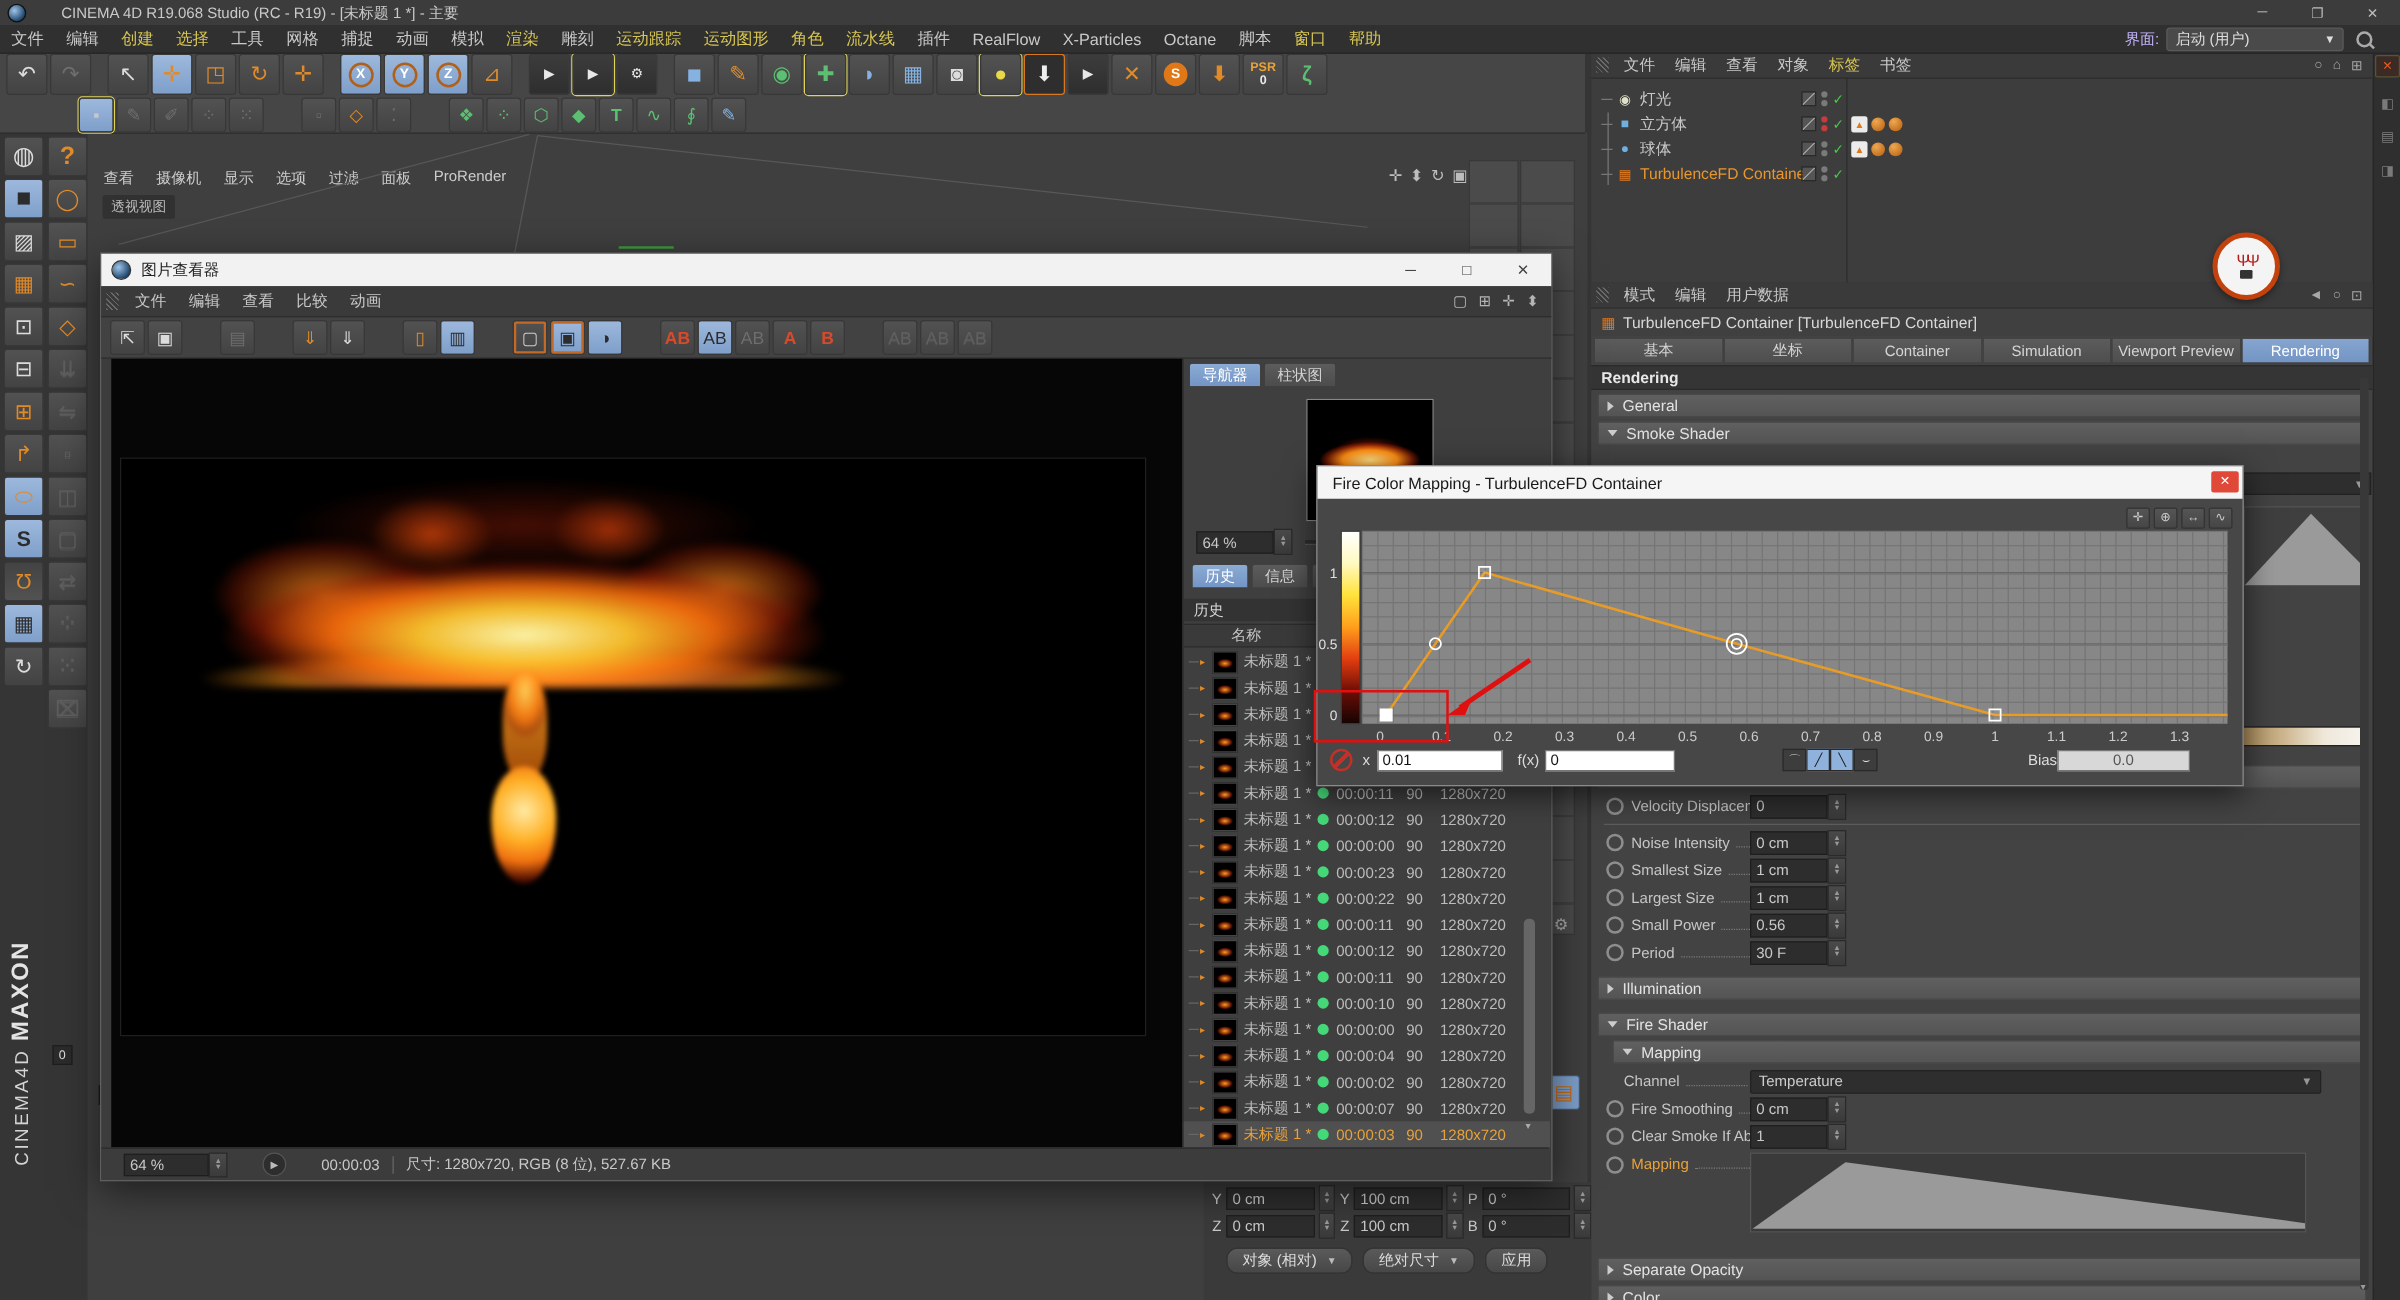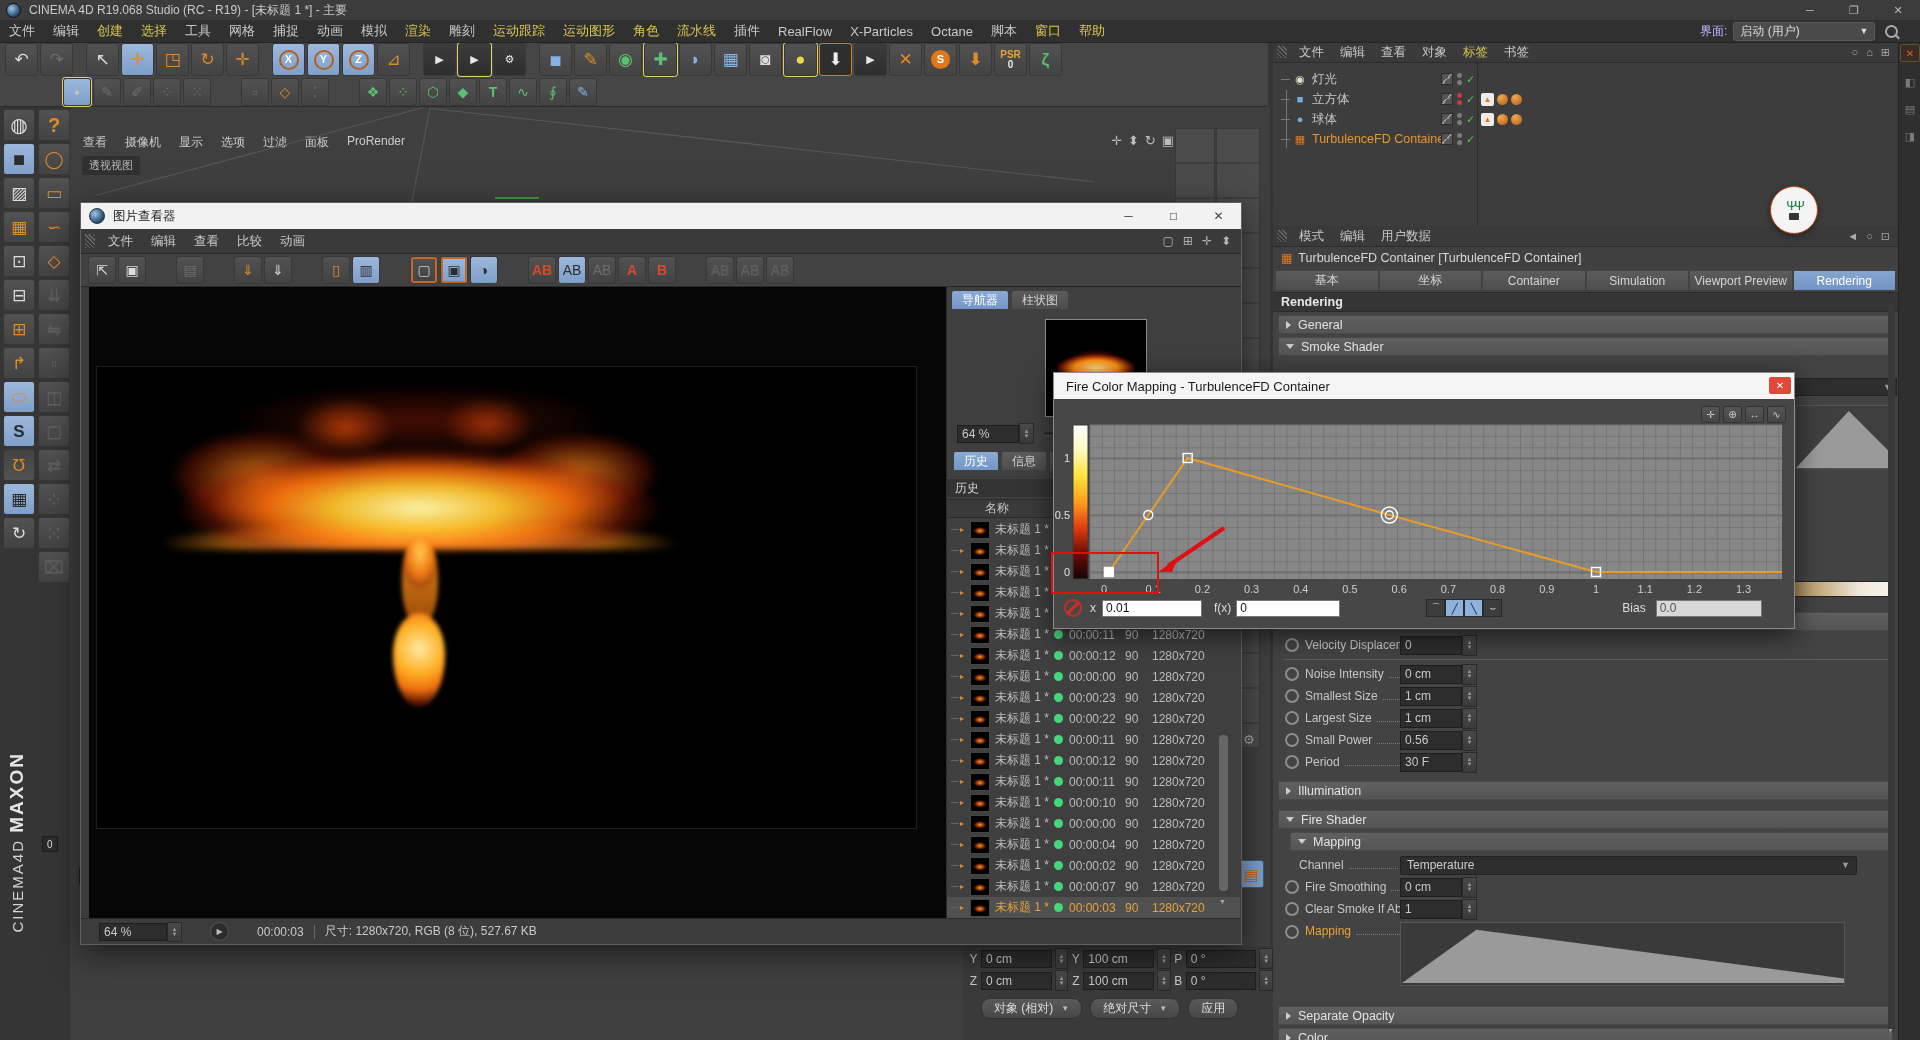--- a/index.html
+++ b/index.html
@@ -1,20 +1,20 @@
 <!DOCTYPE html>
 <html><head>
 <meta charset="utf-8">
 <style>
   html,body{margin:0;padding:0;width:1920px;height:1040px;overflow:hidden;background:#353535;
     font-family:"Liberation Sans","DejaVu Sans",sans-serif;color:#c8c8c8;}
   .abs{position:absolute;}
 
   
-  #titlebar{left:0;top:0;width:1920px;height:20px;background:#3c3c3c;display:flex;align-items:center;font-size:12px;color:#c9c9c9;z-index:5;}
+  #titlebar{left:0;top:0;width:1920px;height:20px;background:#3c3c3c;display:flex;align-items:center;font-size:12px;color:#c9c9c9;z-index:5;gap:20px;}
   #titlebar .logo{width:13px;height:13px;border-radius:50%;background:radial-gradient(circle at 35% 35%,#9fc4e8,#23486e 70%);margin:0 8px 0 6px;border:1px solid #111;}
   #titlebar .wctl{margin-left:auto;display:flex;}
   #titlebar .wctl span{width:44px;text-align:center;font-size:11px;color:#bbb;}
   #menubar{left:0;top:20px;width:1920px;height:22px;background:#303030;border-bottom:1px solid #242424;display:flex;align-items:center;font-size:13px;z-index:5;}
   #menubar .mi{padding:2px 9px;color:#c9c9c9;white-space:nowrap;}
   #menubar .mi.accent{color:#d8c652;}
   #iface{left:1700px;top:22px;width:220px;height:18px;display:flex;align-items:center;z-index:6;font-size:12px;}
   #iface .lbl{color:#c4b5fd;margin-right:6px;}
   #iface .dd{width:128px;height:17px;background:#4a4a4a;border:1px solid #5a5a5a;border-radius:3px;display:flex;align-items:center;padding:0 6px;color:#ddd;}
   #iface .dd .arr{margin-left:auto;}
@@ -211,22 +211,22 @@
   .dinput{background:#fff;color:#111;border:1px solid #777;height:15px;font-size:12px;padding:0 3px;font-family:"Liberation Sans",sans-serif;}
   .dinput.dis{background:#d8d8d8;color:#555;}
   .ibtn{width:17px;height:16px;background:#3d3d3d;border:1px solid #2a2a2a;color:#ddd;font-size:10px;display:flex;align-items:center;justify-content:center;}
   .ibtn.on{background:#8fb2dc;color:#1a1a1a;}
 
   
   #annorect{left:1051px;top:552px;width:104px;height:38px;border:2px solid #e01010;z-index:50;}
   #annoarrow{left:1150px;top:520px;z-index:50;}
 
   
-  #deer{left:1770px;top:186px;width:46px;height:46px;border-radius:50%;background:#f4f4f4;border:1px solid #c2410c;z-index:30;
-    display:flex;flex-direction:column;align-items:center;justify-content:center;color:#15803d;box-shadow:0 2px 6px rgba(0,0,0,.4);}
+  #deer{left:1770px;top:186px;width:46px;height:46px;border-radius:50%;background:#f4f4f4;border:4px solid #c2410c;z-index:30;
+    display:flex;flex-direction:column;align-items:center;justify-content:center;color:#b91c1c;box-shadow:0 2px 6px rgba(0,0,0,.4);}
   #deer .ant{font-size:13px;letter-spacing:-3px;line-height:10px;}
   #deer .dot{width:10px;height:7px;background:#333;margin-top:2px;border-radius:1px;}
 </style>
 </head>
 <body>
 
 <div class="abs" id="titlebar">
   <span class="logo"></span>
   <span>CINEMA 4D R19.068 Studio (RC - R19) - [未标题 1 *] - 主要</span>
   <span class="wctl">
@@ -1397,21 +1397,21 @@
           <span>╱</span>
         </span>
         <span class="ibtn on">
           <span>╲</span>
         </span>
         <span class="ibtn">
           <span>⌣</span>
         </span>
     </span>
     <span style="margin-left:120px;">Bias</span>
-    <input class="dinput dis" style="width: 98px; margin-left: 10px;" value="0.0">
+    <input class="dinput dis" style="width: 98px; margin-left: 0; text-align: center;" value="0.0">
   </div>
 </div>
 
 <div class="abs" id="annorect"></div>
 <svg class="abs" id="annoarrow" width="84" height="60">
   <line x1="74" y1="8" x2="18" y2="46" stroke="#e01010" stroke-width="4"></line>
   <polygon points="8,52 28,38 22,52 28,52" fill="#e01010"></polygon>
 </svg>
 
 <div class="abs" id="deer">

